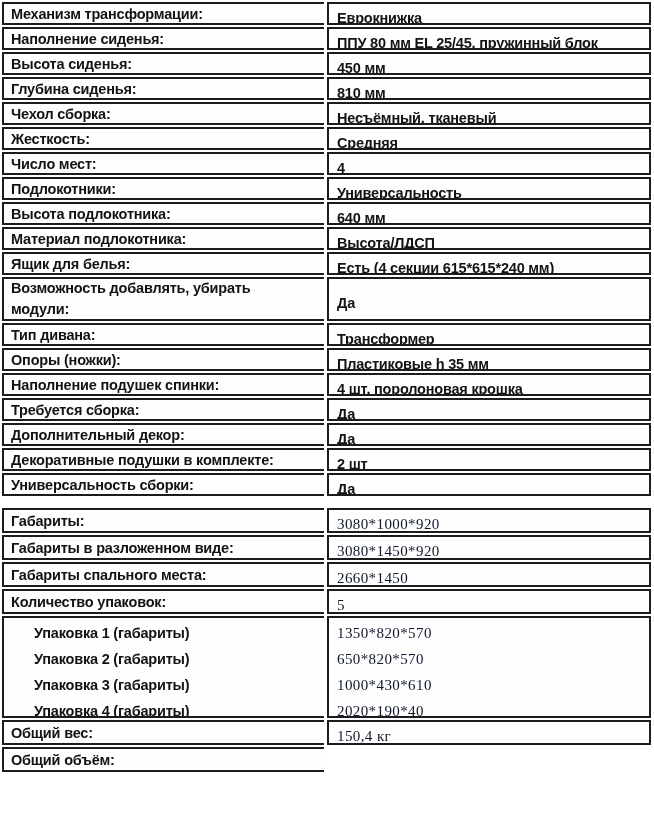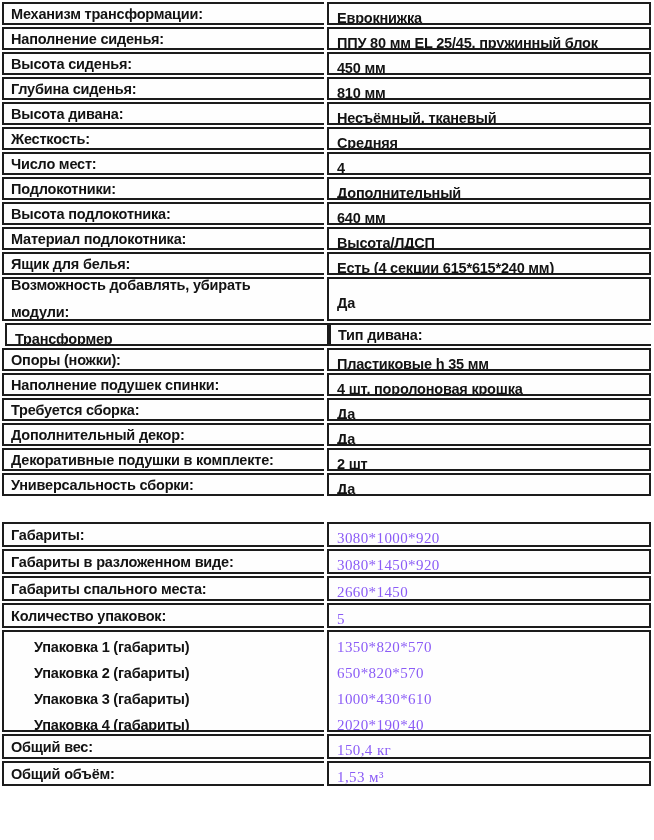--- a/index.html
+++ b/index.html
@@ -48,34 +48,34 @@
     line-height: 18px;
     color: #131313;
     white-space: nowrap;
   }
   
   .serif {
     font-family: "Liberation Serif", serif;
     font-weight: normal;
     font-size: 15px;
     letter-spacing: 0.4px;
-    color: #8b5cf6;
+    color: #0f172a;
     white-space: nowrap;
   }
   
   .t1 .cell { height: 23px; }
   .t1 .row.tall .cell { height: 44px; }
   .t1 .row.tall .cell.label span {
     white-space: normal;
     max-width: 272px;
-    line-height: 27px;
+    line-height: 21px;
     display: block;
   }
   
-  .t2 { margin-top: 26px; }
+  .t2 { margin-top: 12px; }
   .t2 .cell { height: 25px; }
   .t2 .row.pkg .cell {
     height: 102px;
     display: block;
     padding-top: 2px;
   }
   .pkg-line {
     height: 26px;
     line-height: 26px;
     white-space: nowrap;
@@ -116,21 +116,21 @@
     <div class="row">
       <div class="cell label">
           <span class="sans">Глубина сиденья:</span>
         </div>
       <div class="cell value">
           <span class="sans">810 мм</span>
         </div>
     </div>
     <div class="row">
       <div class="cell label">
-          <span class="sans">Высота дивана:</span>
+          <span class="sans">Чехол сборка:</span>
         </div>
       <div class="cell value">
           <span class="sans">Несъёмный, тканевый</span>
         </div>
     </div>
     <div class="row">
       <div class="cell label">
           <span class="sans">Жесткость:</span>
         </div>
       <div class="cell value">
@@ -143,21 +143,21 @@
         </div>
       <div class="cell value">
           <span class="sans">4</span>
         </div>
     </div>
     <div class="row">
       <div class="cell label">
           <span class="sans">Подлокотники:</span>
         </div>
       <div class="cell value">
-          <span class="sans">Дополнительный</span>
+          <span class="sans">Универсальность</span>
         </div>
     </div>
     <div class="row">
       <div class="cell label">
           <span class="sans">Высота подлокотника:</span>
         </div>
       <div class="cell value">
           <span class="sans">640 мм</span>
         </div>
     </div>
@@ -179,25 +179,25 @@
     </div>
     <div class="row tall">
       <div class="cell label">
           <span class="sans">Возможность добавлять, убирать модули:</span>
         </div>
       <div class="cell value">
           <span class="sans">Да</span>
         </div>
     </div>
     <div class="row">
+      <div class="cell label">
+          <span class="sans">Тип дивана:</span>
+        </div>
       <div class="cell value">
           <span class="sans">Трансформер</span>
-        </div>
-      <div class="cell label">
-          <span class="sans">Тип дивана:</span>
         </div>
     </div>
     <div class="row">
       <div class="cell label">
           <span class="sans">Опоры (ножки):</span>
         </div>
       <div class="cell value">
           <span class="sans">Пластиковые h 35 мм</span>
         </div>
     </div>
@@ -301,19 +301,16 @@
           <span class="sans">Общий вес:</span>
         </div>
       <div class="cell value">
           <span class="serif">150,4 кг</span>
         </div>
     </div>
     <div class="row">
       <div class="cell label">
           <span class="sans">Общий объём:</span>
         </div>
-      <div class="cell value">
-          <span class="serif">1,53 м³</span>
-        </div>
     </div>
 
   </div>
 </div>
 
 </body></html>

